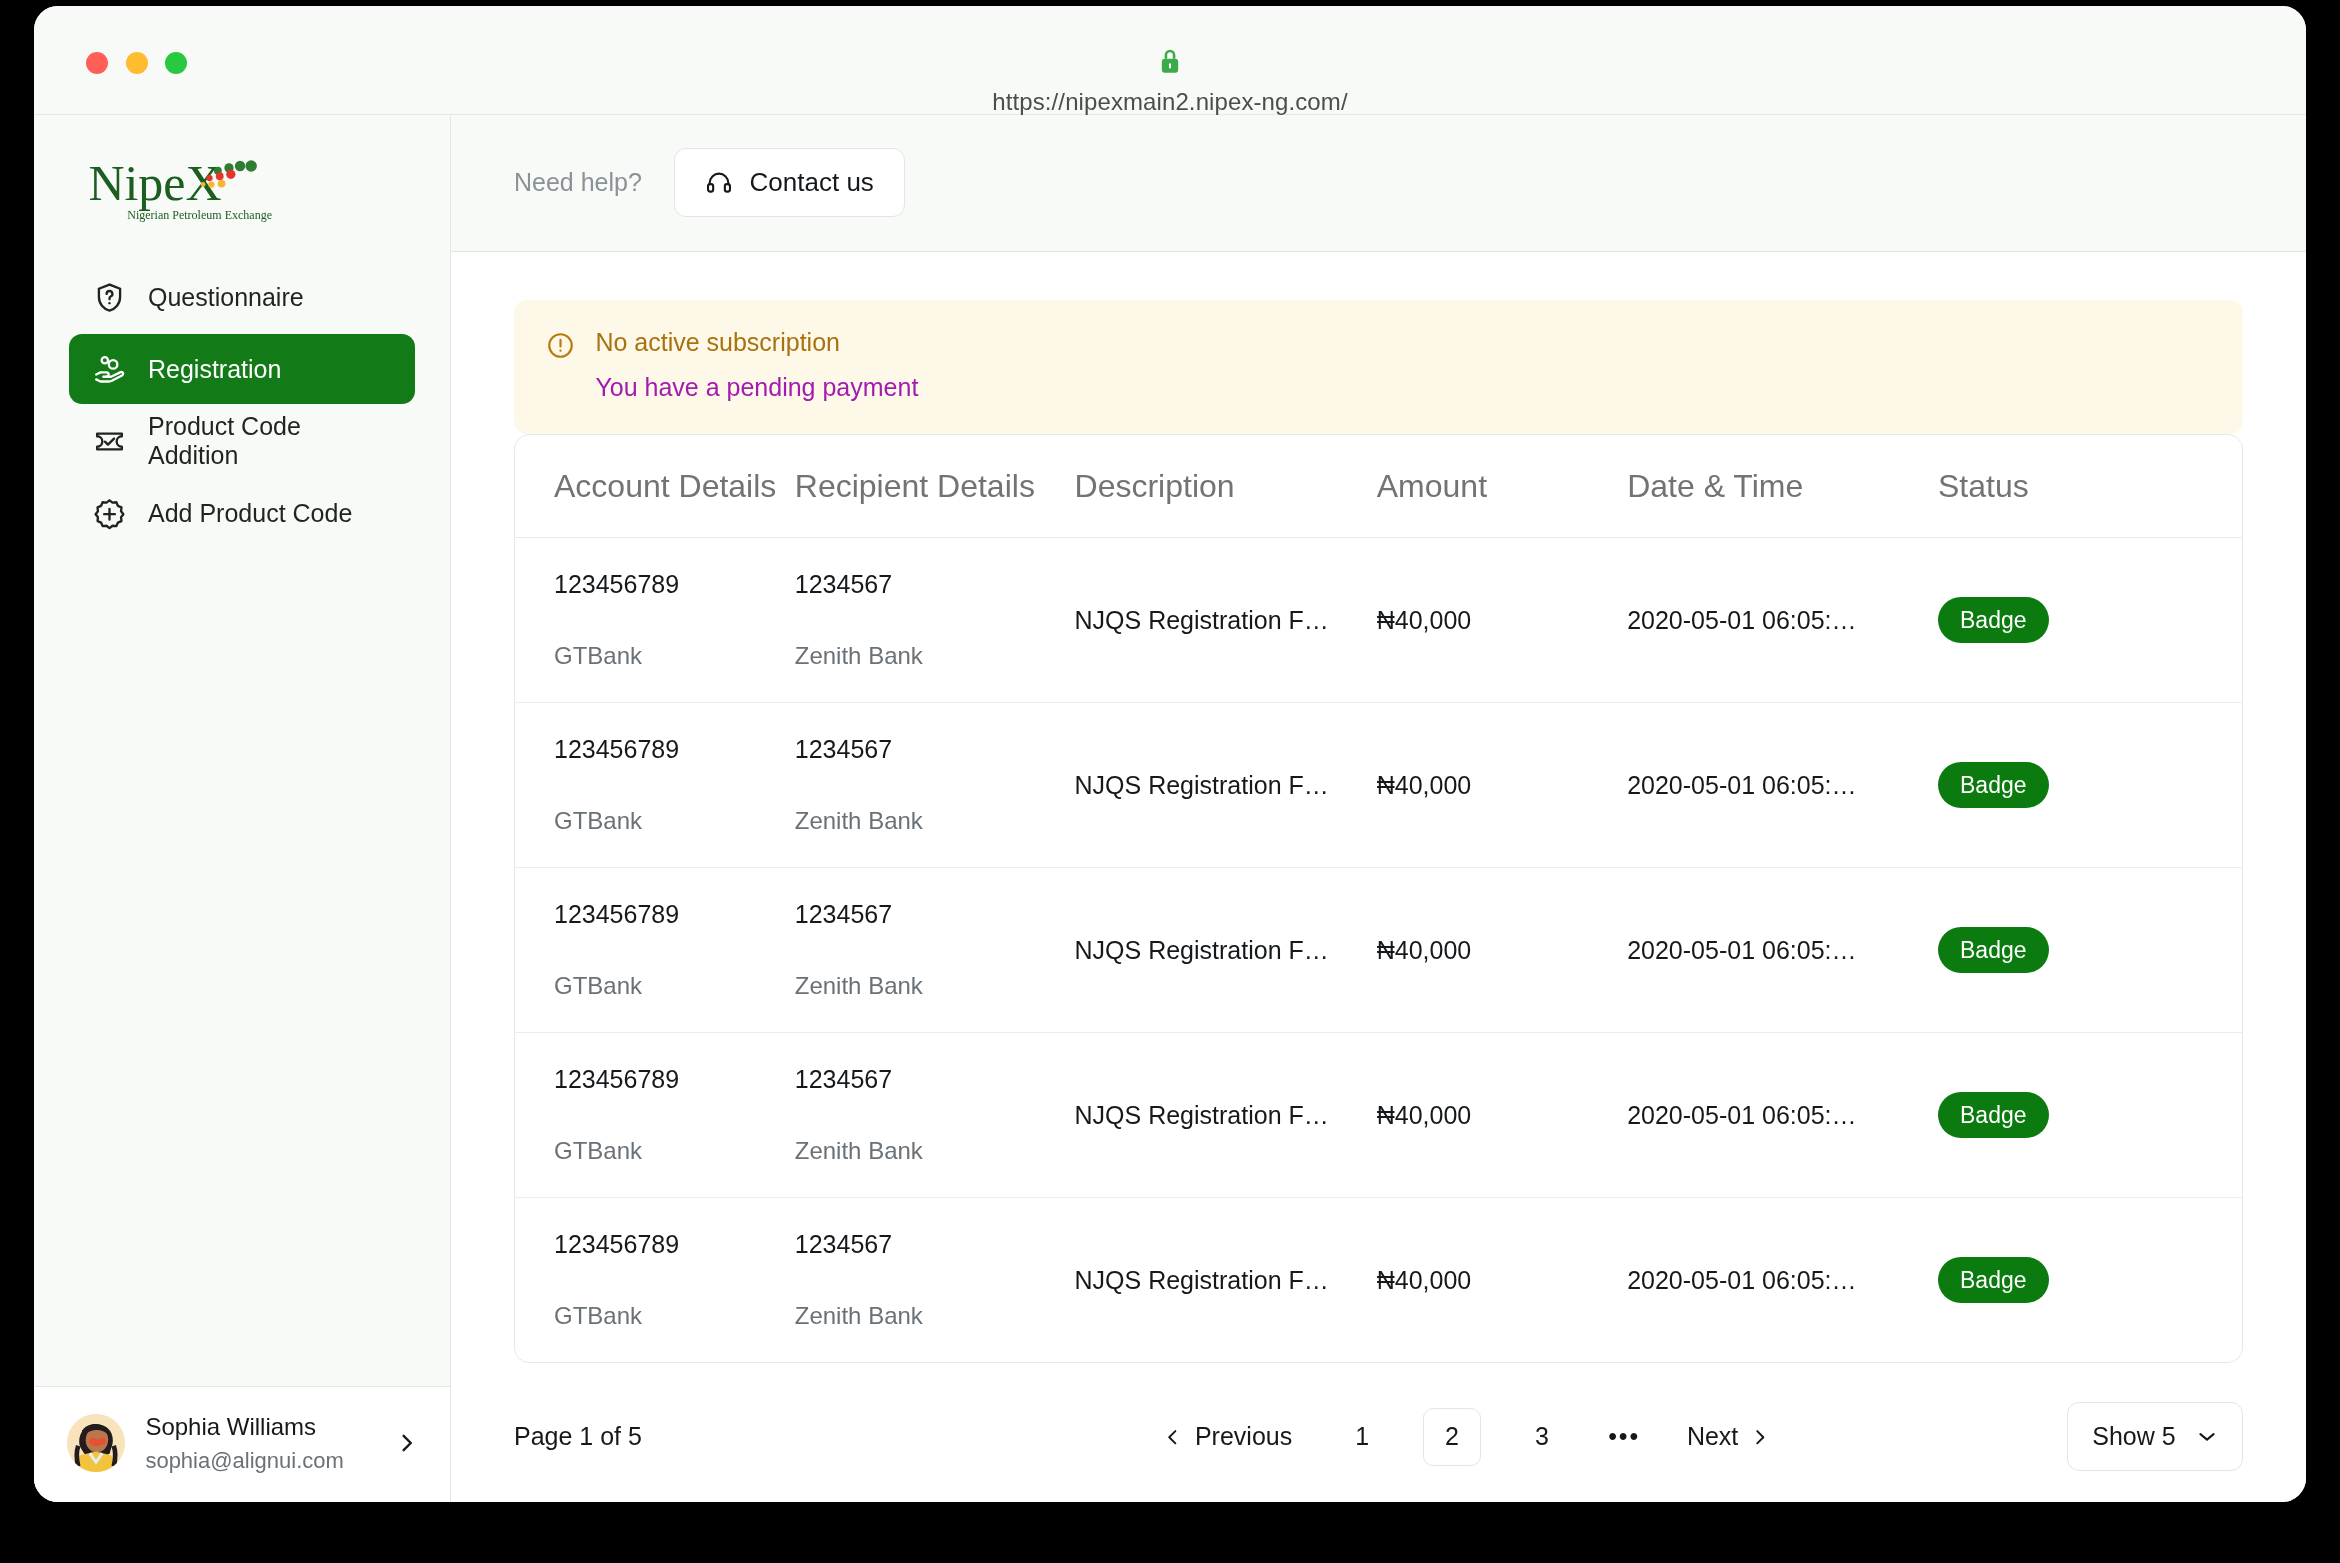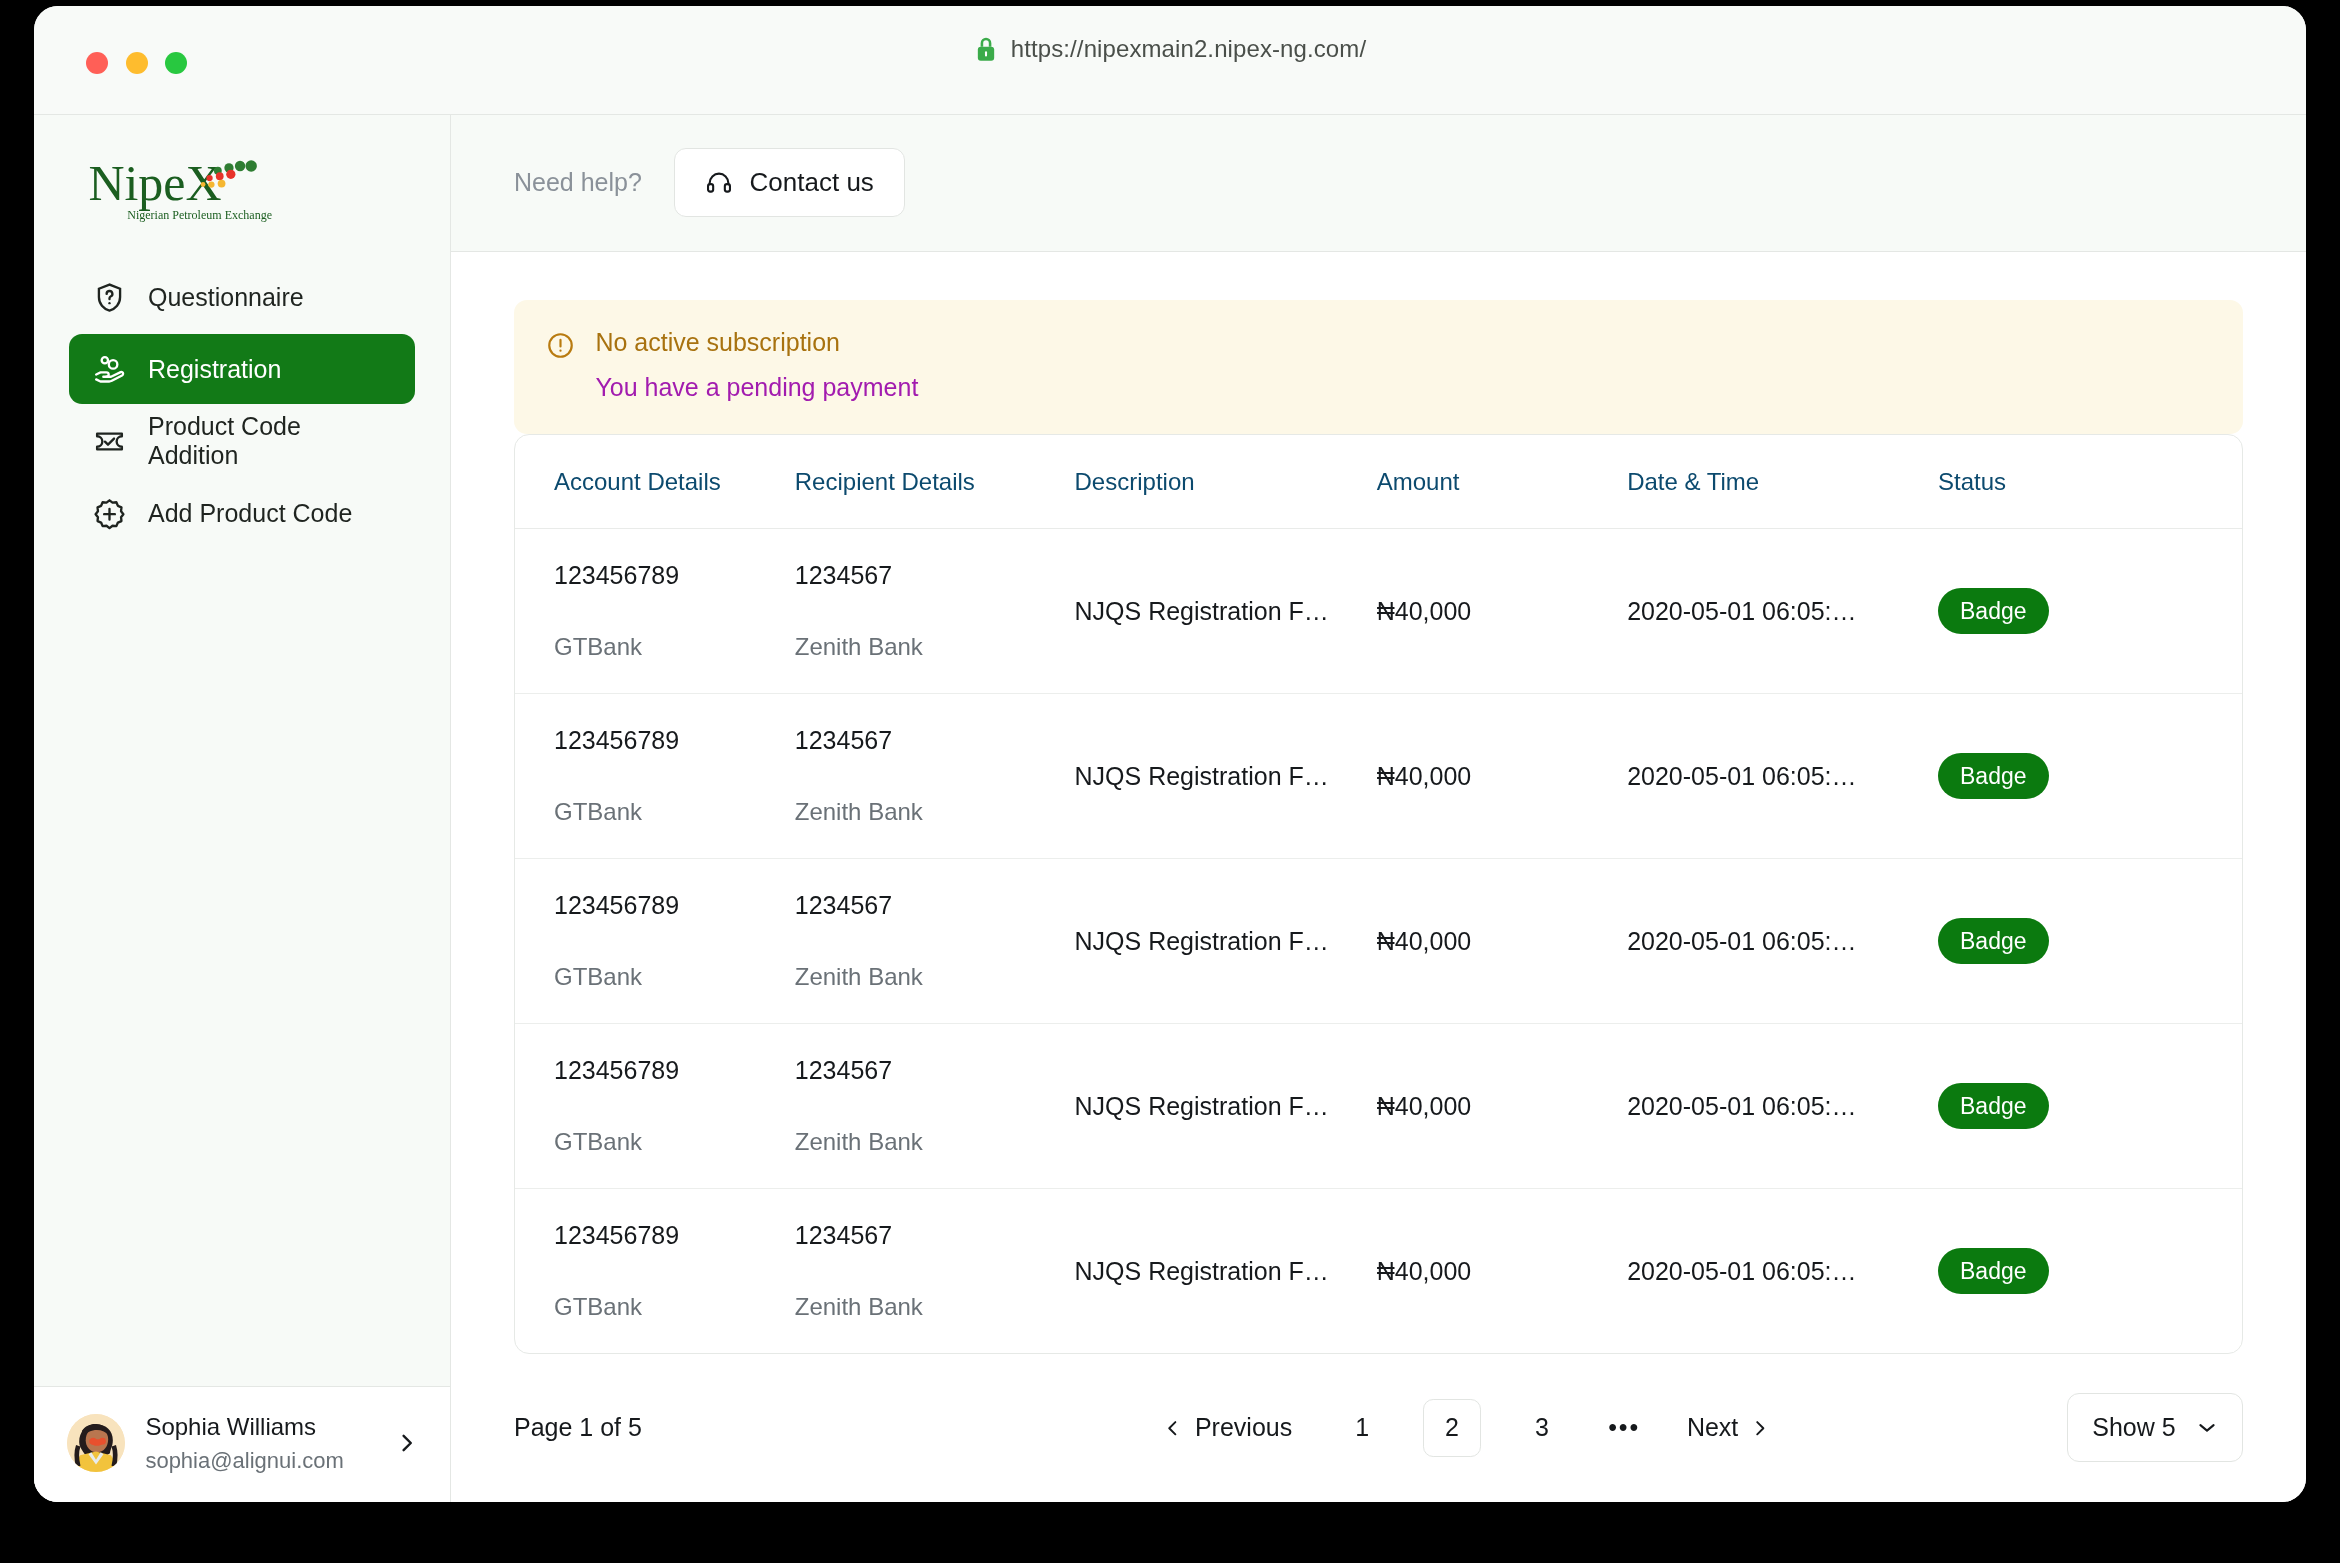--- a/index.html
+++ b/index.html
@@ -39,25 +39,26 @@
     display: flex;
     gap: 17.6px;
   }
   .tl-dot { width: 22px; height: 22px; border-radius: 50%; }
   .tl-red    { background: #ff5f57; }
   .tl-yellow { background: #febc2e; }
   .tl-green  { background: #28c840; }
 
   .url-group {
     position: absolute;
-    left: 0; right: 0; top: 29px;
+    left: 0; right: 0; top: 41px;
     display: flex;
     justify-content: center;
     align-items: center;
     gap: 13px;
+    flex-direction: column;
   }
   .lock-icon { display: block; }
   .url-text {
     font-size: 24px;
     color: #4a4f4a;
     letter-spacing: 0.1px;
   }
 
   
   .app-body {
@@ -259,22 +260,22 @@
   .table-card {
     border: 0.9px solid #e6e9e6;
     border-radius: 15px;
     background: #ffffff;
     overflow: hidden;
   }
   table { width: 100%; border-collapse: collapse; table-layout: fixed; }
   th {
     text-align: left;
     font-weight: normal;
-    font-size: 24px;
-    color: #0c4a6e;
+    font-size: 32px;
+    color: #737373;
     padding: 33px 0 32px 0;
     border-bottom: 0.9px solid #e9ebe9;
   }
   th:first-child, td:first-child { padding-left: 39px; }
   td {
     padding: 32px 0;
     vertical-align: middle;
     font-size: 25px;
     color: #16191c;
   }

